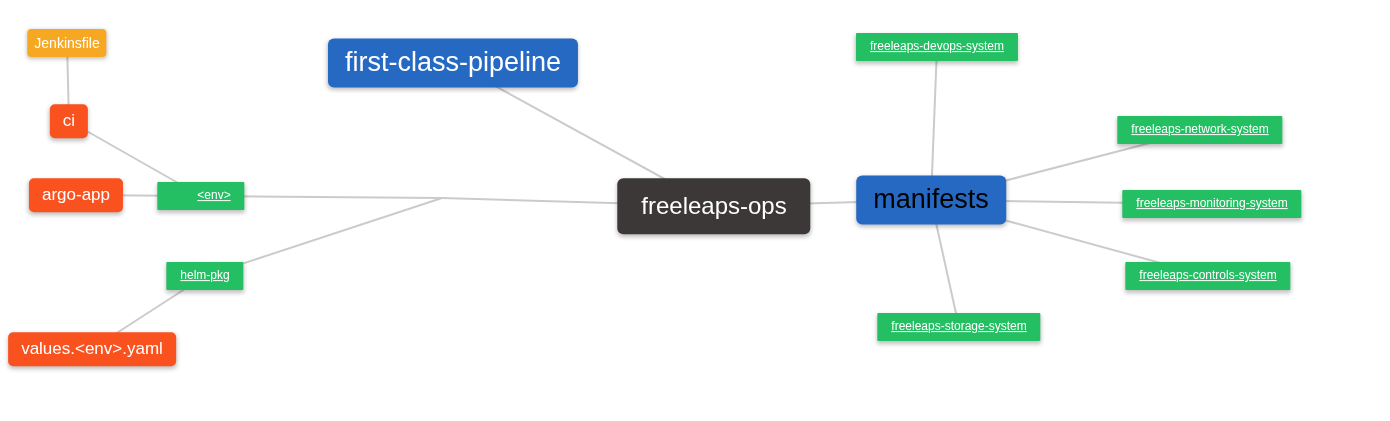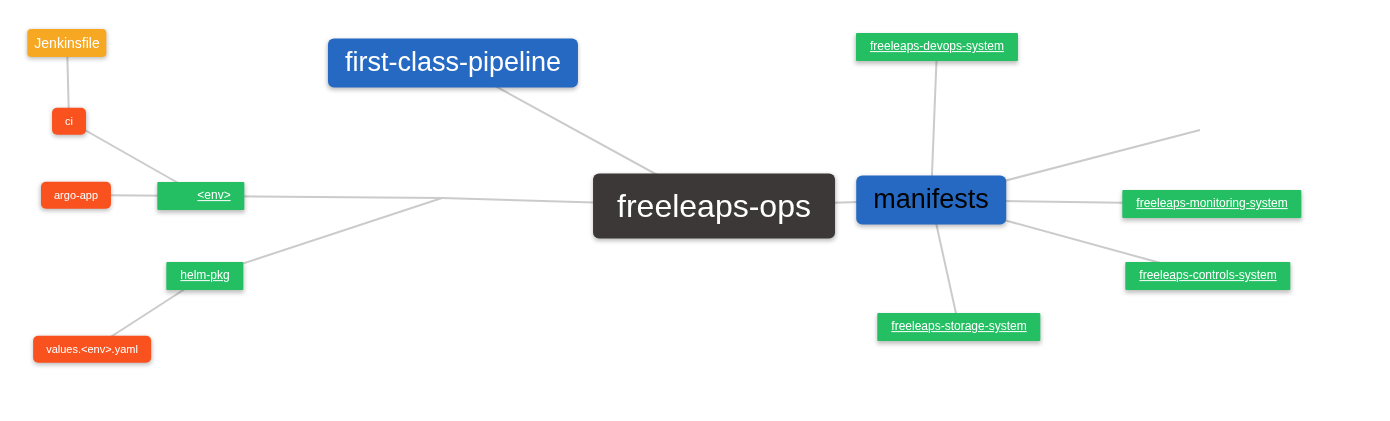--- a/index.html
+++ b/index.html
@@ -26,24 +26,24 @@
     position: absolute;
     transform: translate(-50%, -50%);
     color: #ffffff;
     white-space: nowrap;
     text-align: center;
     line-height: 1.15;
     box-shadow: 0 2px 4px rgba(0,0,0,0.25);
     cursor: pointer;
     user-select: none;
   }
-  .lv0 { font-size: 32px; padding: 14px 24px; border-radius: 6px; }
+  .lv0 { font-size: 24px; padding: 14px 24px; border-radius: 6px; }
   .lv1 { font-size: 27px; padding: 9px 17px;  border-radius: 6px; }
   .lv2 { font-size: 12px; padding: 7px 14px;  border-radius: 1px; text-decoration: underline; }
-  .lv3 { font-size: 11px; padding: 7px 13px;  border-radius: 5px; }
+  .lv3 { font-size: 17px; padding: 7px 13px;  border-radius: 5px; }
   .lv4 { font-size: 14px; padding: 6px 7px;  border-radius: 4px; }
 </style>
 </head>
 <body>
 
 <div id="mindmap">
   <svg id="edges" xmlns="http://www.w3.org/2000/svg" viewBox="0 0 1390 421">
       <line x1="714" y1="206" x2="453" y2="63" stroke="#CBCBCB" stroke-width="2"></line>
       <line x1="714" y1="206" x2="442" y2="198" stroke="#CBCBCB" stroke-width="2"></line>
       <line x1="714" y1="206" x2="931" y2="200" stroke="#CBCBCB" stroke-width="2"></line>
@@ -63,16 +63,17 @@
 <div class="node lv0" style="left: 714px; top: 206px; background: rgb(59, 56, 55); color: rgb(255, 255, 255);">freeleaps-ops</div>
     <div class="node lv1" style="left: 453px; top: 63px; background: rgb(37, 105, 195); color: rgb(255, 255, 255);">first-class-pipeline</div>
     <div class="node lv1" style="left: 931px; top: 200px; background: rgb(37, 105, 195); color: #000000;">manifests</div>
     <div class="node lv2" style="left: 201px; top: 196px; background: rgb(35, 191, 98); color: rgb(255, 255, 255); padding-left: 40px;">&lt;env&gt;</div>
     <div class="node lv2" style="left: 205px; top: 276px; background: rgb(35, 191, 98); color: rgb(255, 255, 255);">helm-pkg</div>
     <div class="node lv3" style="left: 69px; top: 121px; background: rgb(250, 82, 31); color: rgb(255, 255, 255);">ci</div>
     <div class="node lv3" style="left: 76px; top: 195px; background: rgb(250, 82, 31); color: rgb(255, 255, 255); text-align: center;">argo-app</div>
     <div class="node lv3" style="left: 92px; top: 349px; background: rgb(250, 82, 31); color: rgb(255, 255, 255);">values.&lt;env&gt;.yaml</div>
     <div class="node lv4" style="left: 67px; top: 43px; background: rgb(247, 168, 35); color: rgb(255, 255, 255);">Jenkinsfile</div>
     <div class="node lv2" style="left: 937px; top: 47px; background: rgb(35, 191, 98); color: rgb(255, 255, 255);">freeleaps-devops-system</div>
+    <div class="node lv2" style="left: 1200px; top: 130px; background: rgb(35, 191, 98); color: rgb(255, 255, 255);">freeleaps-network-system</div>
     <div class="node lv2" style="left: 1212px; top: 204px; background: rgb(35, 191, 98); color: rgb(255, 255, 255);">freeleaps-monitoring-system</div>
     <div class="node lv2" style="left: 1208px; top: 276px; background: rgb(35, 191, 98); color: rgb(255, 255, 255);">freeleaps-controls-system</div>
     <div class="node lv2" style="left: 959px; top: 327px; background: rgb(35, 191, 98); color: rgb(255, 255, 255);">freeleaps-storage-system</div>
   </div>
 
 </body></html>

